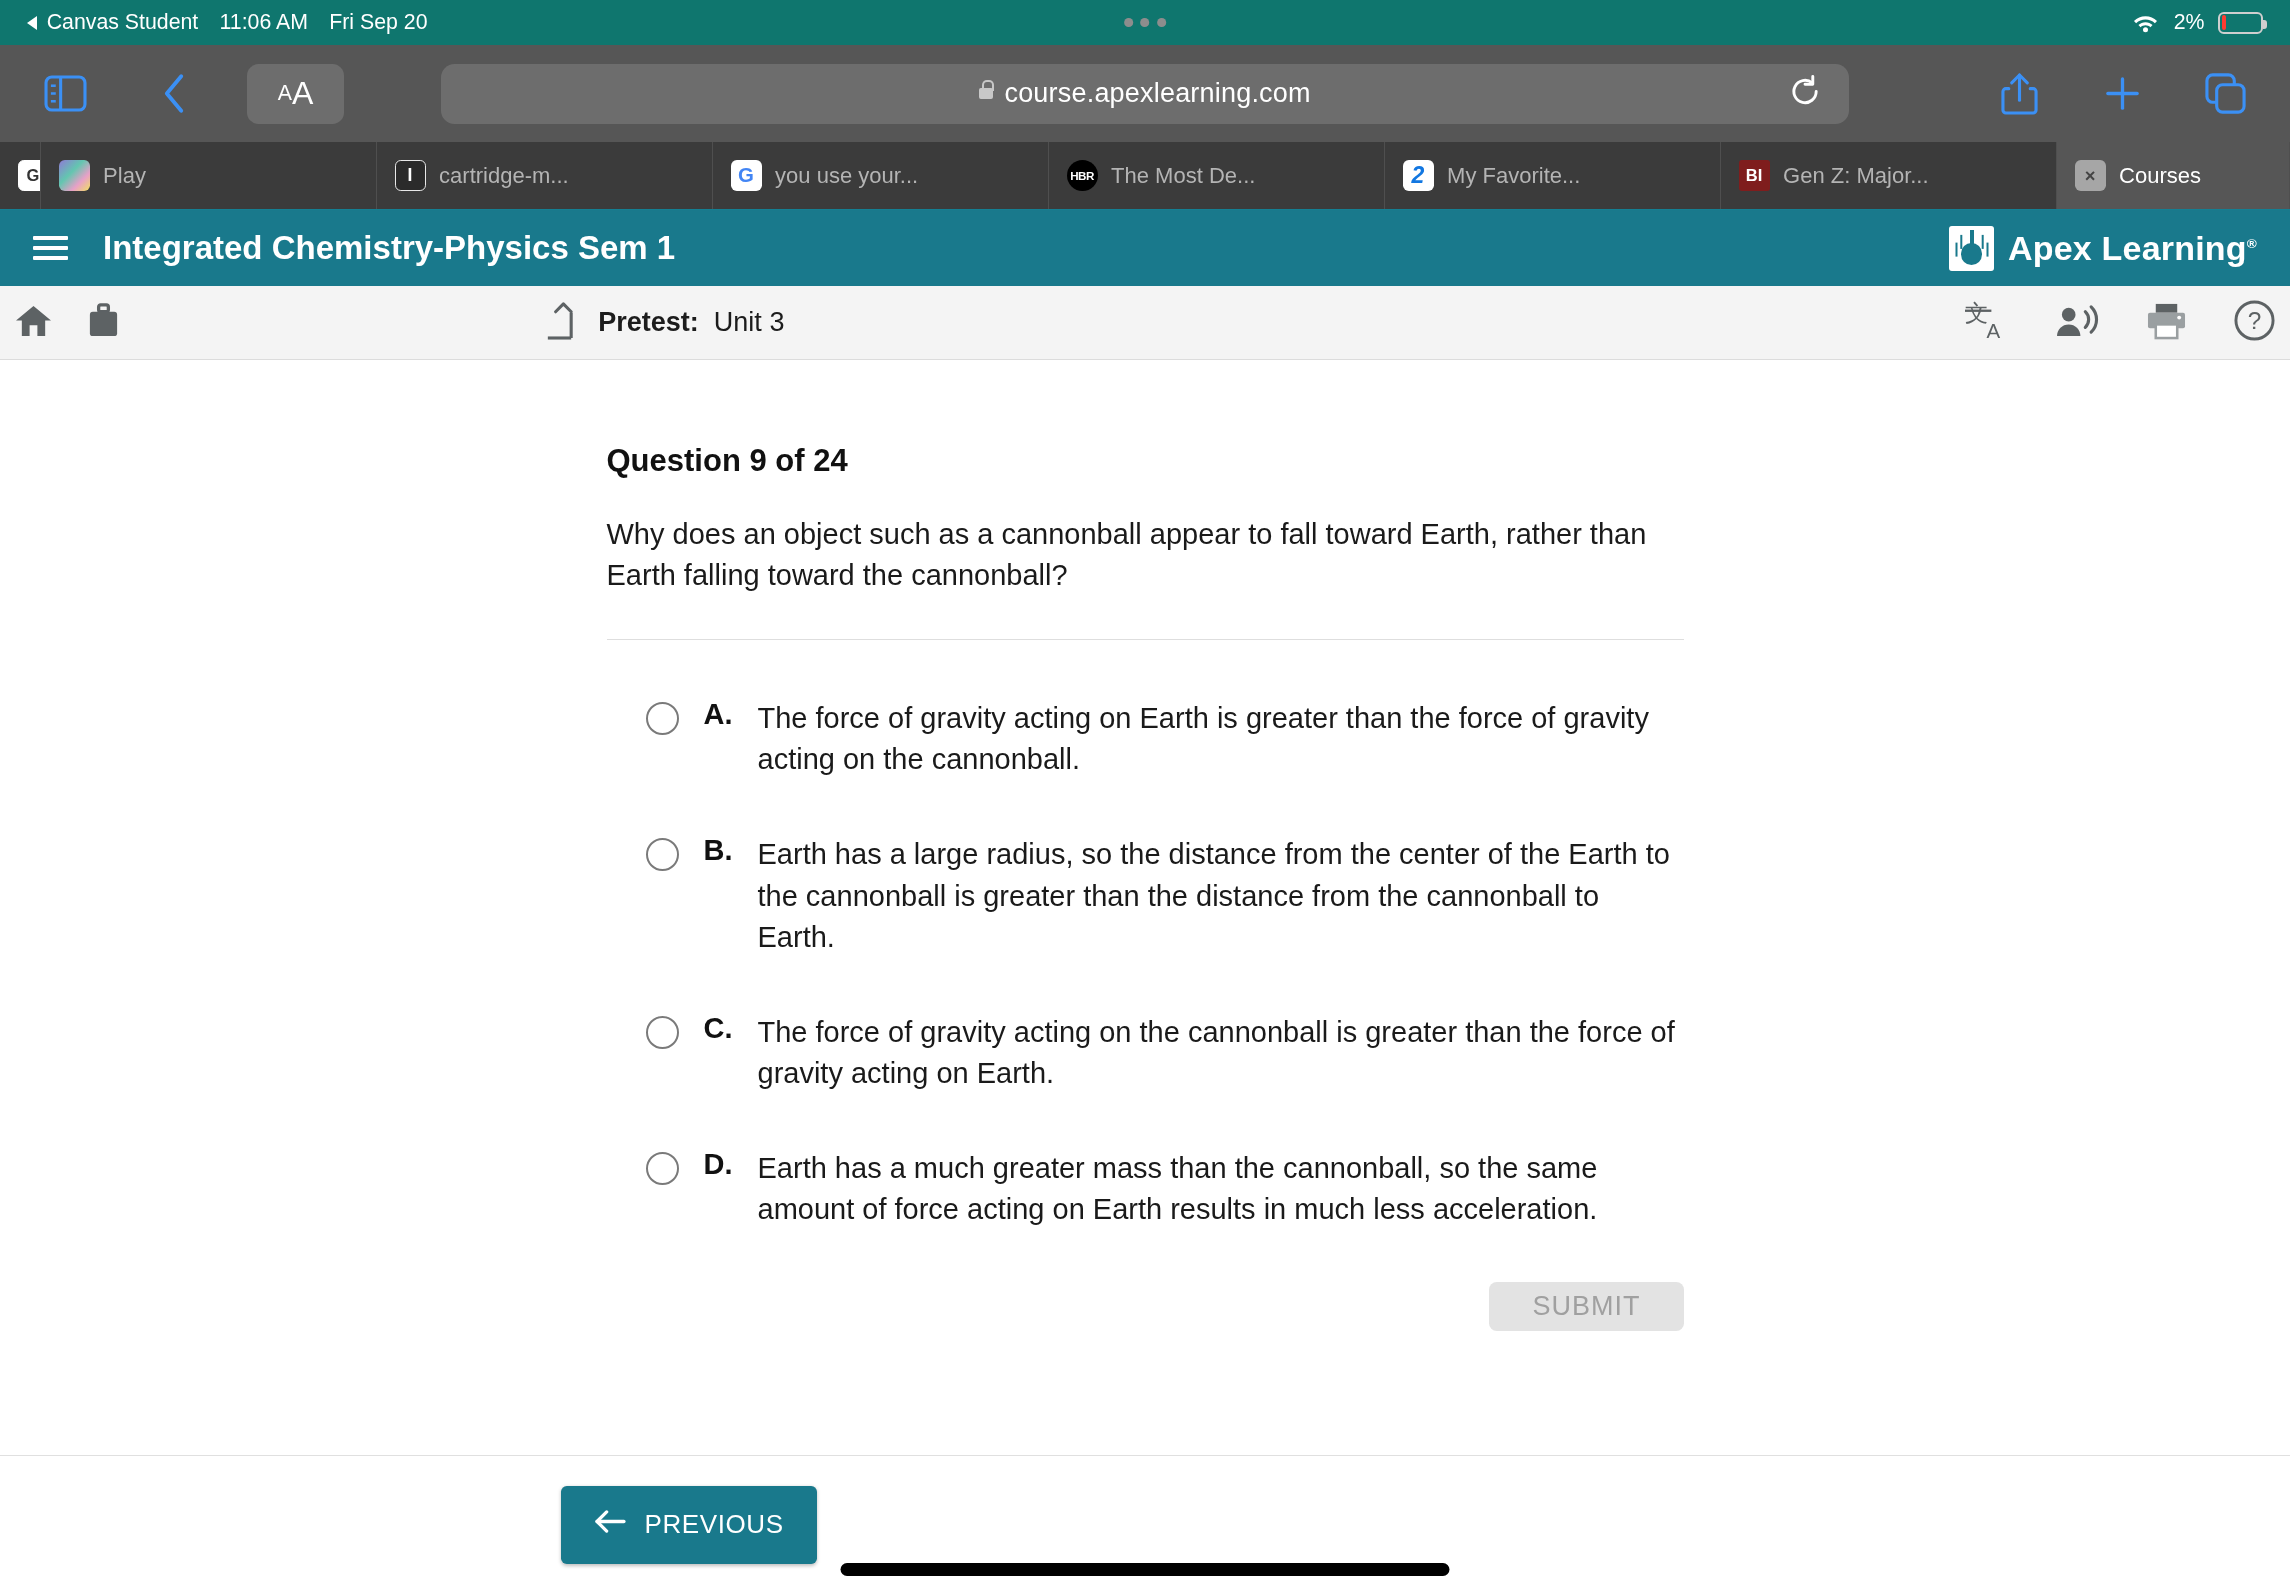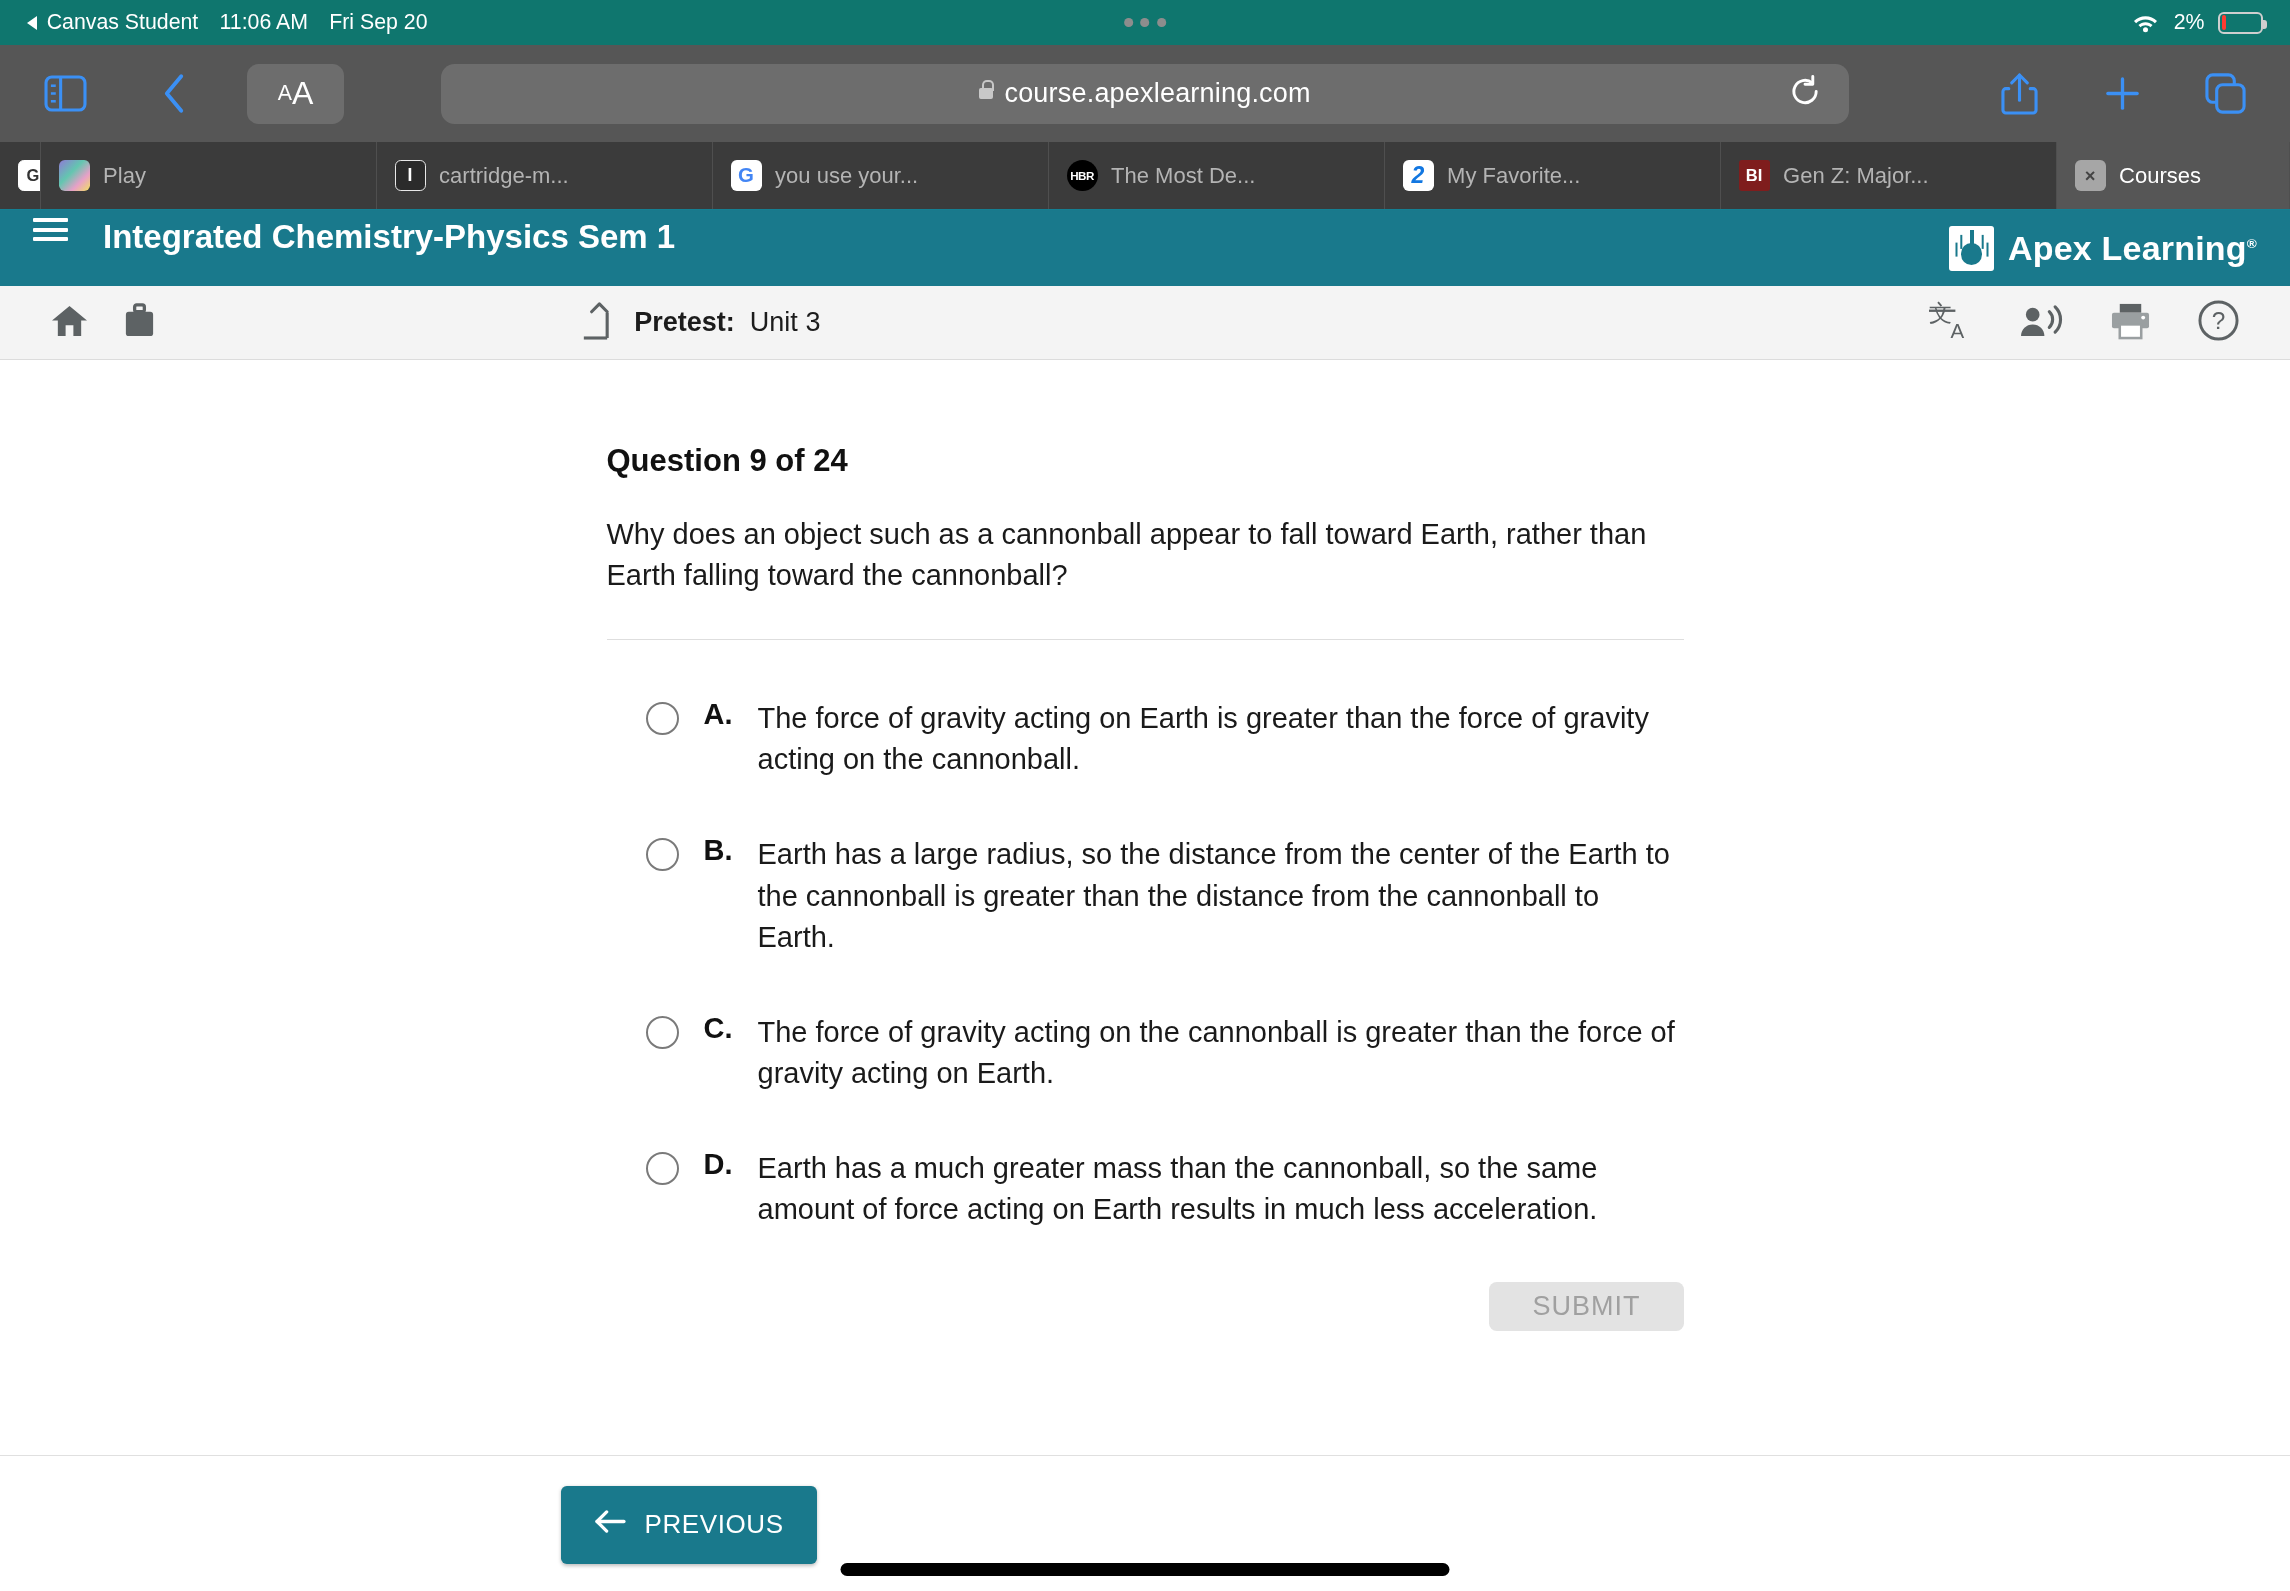--- a/index.html
+++ b/index.html
@@ -99,21 +99,21 @@
   .fav-goog { background: #fff; color: #4285f4; font-size: 20.4px; font-weight: 700; }
   .fav-hbr { background: #000; color: #fff; border-radius: 50%; font-size: 11.6px; letter-spacing: -0.5px; }
   .fav-onet { background: #1b4f9c; color: #ffd24d; border-radius: 50%; font-size: 10.7px; }
   .fav-z { background: #fff; color: #1277e1; font-size: 23px; font-style: italic; font-weight: 800; }
   .fav-bi { background: #7f1d1d; color: #fff; font-size: 16.5px; border-radius: 2.9px; }
   .fav-filo { background: #3b3b3b; color: #2f6df6; font-size: 16.5px; }
   .fav-x { background: #a6a6a6; color: #444; font-size: 18.4px; border-radius: 5.8px; }
 
   
   .app-header {
-    height: 76px; background: #19798c; display: flex; 
+    height: 76px; background: #19798c; display: flex; align-items: center;
     padding: 8px 33px; color: #ffffff;
   }
   .hamburger { display: flex; flex-direction: column; gap: 5.8px; width: 35px; }
   .hamburger span { display: block; height: 3.9px; background: #fff; border-radius: 1px; }
   .hamburger span:nth-child(1) { width: 35px; }
   .hamburger span:nth-child(2) { width: 35px; }
   .hamburger span:nth-child(3) { width: 35px; }
   .course-title { font-size: 33px; font-weight: bold; margin-left: 35px; }
   .brand { margin-left: auto; display: flex; align-items: center; gap: 13.6px; }
   .brand-mark {
@@ -129,21 +129,21 @@
     background: #19798c; box-shadow:
       -10.7px 3.9px 0 -1px #19798c, 10.7px 3.9px 0 -1px #19798c,
       -15.5px 11.6px 0 -1px #19798c, 15.5px 11.6px 0 -1px #19798c;
   }
   .brand-text { font-size: 34px; font-weight: 600; letter-spacing: 0.2px; }
   .brand-text sup { font-size: 13.6px; vertical-align: super; }
 
   
   .sub-toolbar {
     height: 74px; background: #f4f4f4; border-bottom: 1px solid #dcdcdc;
-    display: flex; align-items: center; padding: 0 50px; gap: 33px;
+    display: flex; align-items: center; padding: 0 14px; gap: 33px;
   }
   .crumb { display: flex; align-items: center; gap: 21.3px; margin-left: 388px; }
   .crumb-text { font-size: 27px; color: #1c1c1c; }
   .crumb-text b { font-weight: bold; }
   .sub-right { margin-left: auto; display: flex; align-items: center; gap: 45px; }
 
   
   .content {
     height: 1095px; background: #ffffff; overflow: hidden;
     display: flex; justify-content: center;

